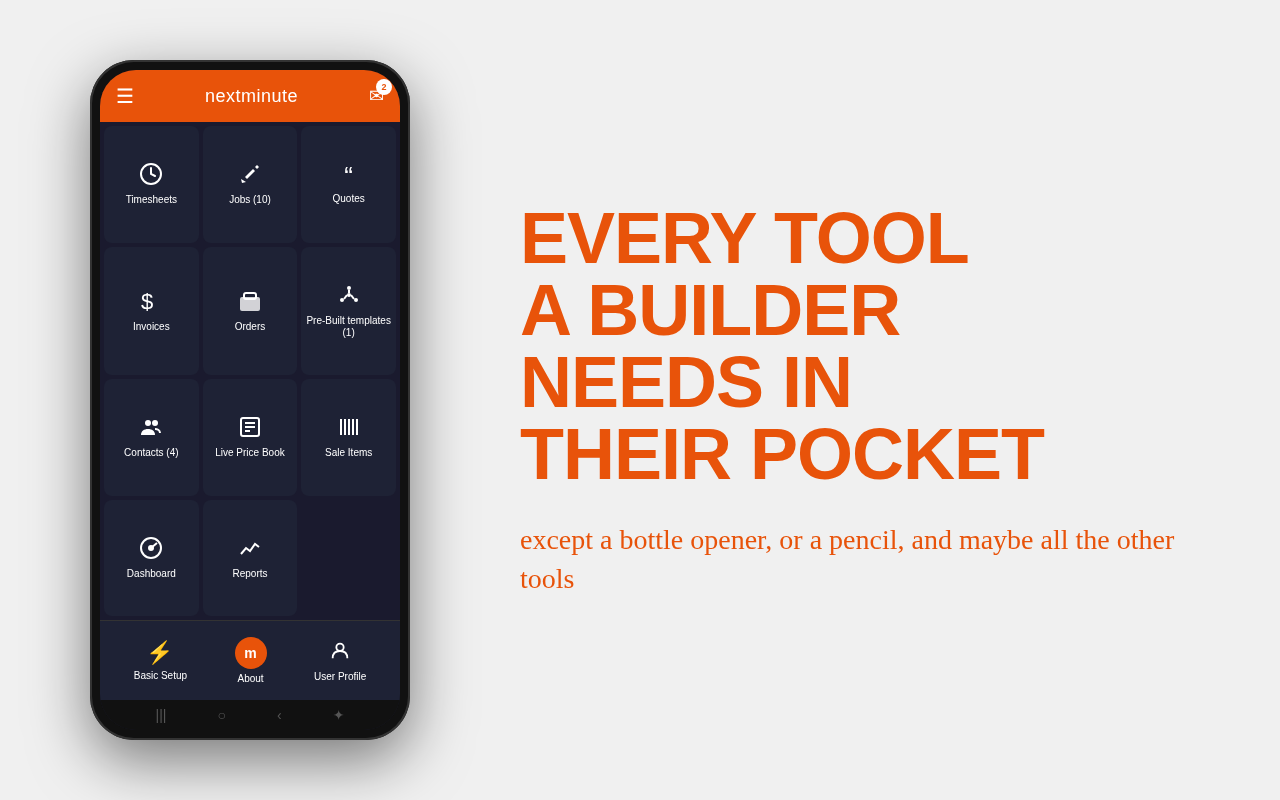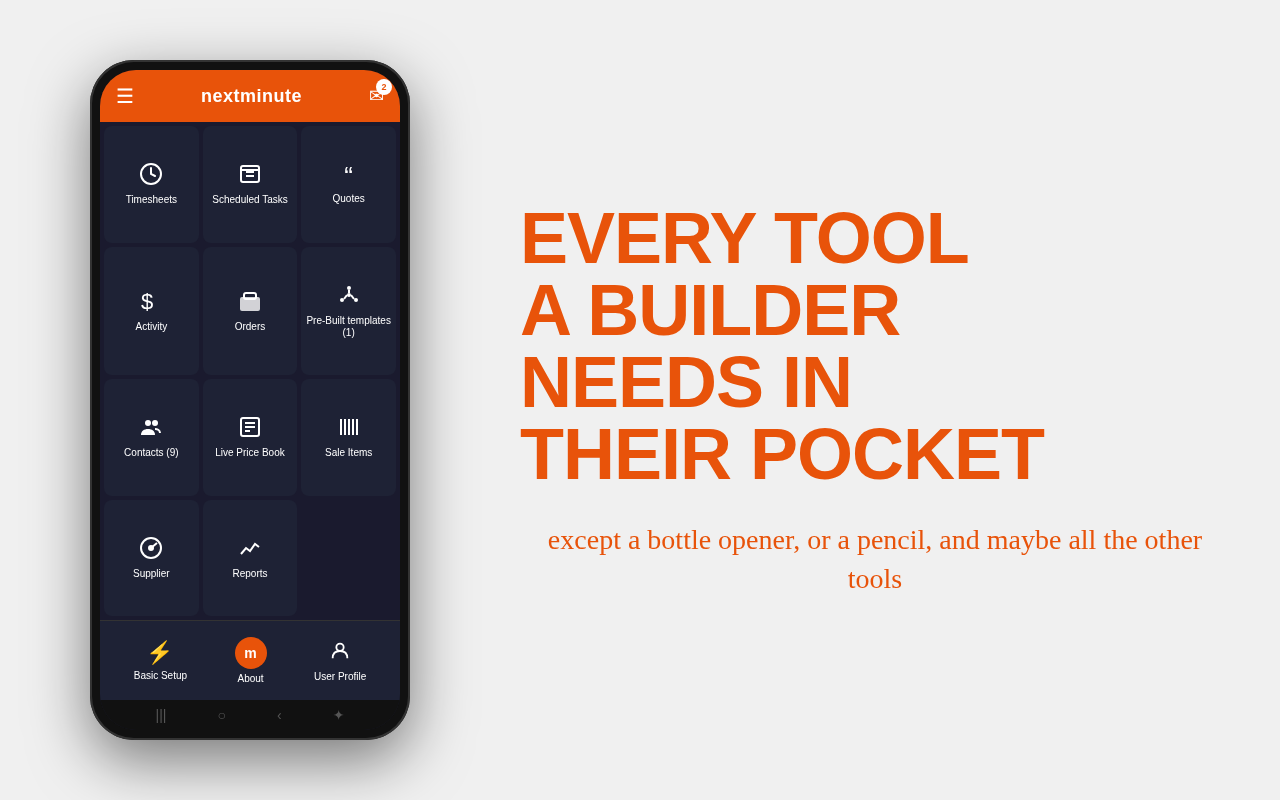--- a/index.html
+++ b/index.html
@@ -56,21 +56,21 @@
 
     .topbar-menu-icon {
       color: white;
       font-size: 20px;
       cursor: pointer;
     }
 
     .topbar-title {
       color: white;
       font-size: 18px;
-      font-weight: bold;
+      font-weight: normal;
       letter-spacing: 0.5px;
     }
 
     .topbar-mail {
       position: relative;
       color: white;
       font-size: 18px;
     }
 
     .topbar-badge {
@@ -207,21 +207,20 @@
       display: block;
     }
 
     .subtext {
       font-size: 28px;
       color: #e8530a;
       font-family: 'Segoe Script', 'Comic Sans MS', cursive;
       font-weight: normal;
       line-height: 1.4;
       margin-top: 20px;
-      text-align: center;
     }
   </style>
 </head>
 <body>
 
 <div class="left-panel">
   <div class="phone-outer">
     <div class="phone-inner">
 
       <div class="phone-topbar">
@@ -238,45 +237,44 @@
         <div class="menu-item">
           <span class="menu-icon">
             <svg width="24" height="24" viewBox="0 0 24 24" fill="white">
                 <circle cx="12" cy="12" r="10" stroke="white" stroke-width="2" fill="none"></circle>
                 <polyline points="12,6 12,12 16,14" stroke="white" stroke-width="2" fill="none" stroke-linecap="round"></polyline>
               </svg>
           </span>
           <span class="menu-label">Timesheets</span>
         </div>
 
-
-        <div class="menu-item">
-          <span class="menu-icon">
-            <svg width="24" height="24" viewBox="0 0 24 24" fill="none" stroke="white" stroke-width="2">
-                <rect x="3" y="4" width="18" height="16" rx="2"></rect>
-                <line x1="8" y1="10" x2="16" y2="10"></line>
-                <line x1="8" y1="14" x2="16" y2="14"></line>
-                <polyline points="3,8 21,8"></polyline>
-              </svg>
-          </span>
-          <span class="menu-label">Scheduled Tasks</span>
-        </div>
+        <div class="menu-item">
+          <span class="menu-icon">
+            <svg width="24" height="24" viewBox="0 0 24 24" fill="white">
+                <path d="M15 7l-8 8 2 2 8-8-2-2z" fill="white"></path>
+                <path d="M19 3l2 2-2 2-2-2 2-2z" fill="white"></path>
+                <path d="M3 17l1 4 4-1L3 17z" fill="white"></path>
+              </svg>
+          </span>
+          <span class="menu-label">Jobs (10)</span>
+        </div>
+
 
         <div class="menu-item">
           <span class="menu-icon" style="font-size:26px;color:white;">“</span>
           <span class="menu-label">Quotes</span>
         </div>
 
         <div class="menu-item">
           <span class="menu-icon">
             <svg width="24" height="24" viewBox="0 0 24 24" fill="white">
                 <text x="2" y="20" font-size="22" fill="white" font-family="Arial">$</text>
               </svg>
           </span>
-          <span class="menu-label">Activity</span>
+          <span class="menu-label">Invoices</span>
         </div>
 
         <div class="menu-item">
           <span class="menu-icon">
             <svg width="24" height="24" viewBox="0 0 24 24" fill="white">
                 <rect x="2" y="8" width="20" height="14" rx="2" fill="white" opacity="0.8"></rect>
                 <rect x="6" y="4" width="12" height="6" rx="2" fill="none" stroke="white" stroke-width="2"></rect>
               </svg>
           </span>
           <span class="menu-label">Orders</span>
@@ -300,21 +298,21 @@
 
         <div class="menu-item">
           <span class="menu-icon">
             <svg width="24" height="24" viewBox="0 0 24 24" fill="white">
                 <circle cx="9" cy="8" r="3" fill="white"></circle>
                 <circle cx="16" cy="8" r="3" fill="white"></circle>
                 <path d="M2 20c0-4 3-6 7-6s7 2 7 6" fill="white"></path>
                 <path d="M16 14c2 0 5 1 5 4" stroke="white" stroke-width="2" fill="none"></path>
               </svg>
           </span>
-          <span class="menu-label">Contacts (9)</span>
+          <span class="menu-label">Contacts (4)</span>
         </div>
 
         <div class="menu-item">
           <span class="menu-icon">
             <svg width="24" height="24" viewBox="0 0 24 24" fill="none" stroke="white" stroke-width="2">
                 <rect x="3" y="3" width="18" height="18" rx="2"></rect>
                 <line x1="7" y1="8" x2="17" y2="8"></line>
                 <line x1="7" y1="12" x2="17" y2="12"></line>
                 <line x1="7" y1="16" x2="12" y2="16"></line>
               </svg>
@@ -336,21 +334,21 @@
         </div>
 
         <div class="menu-item">
           <span class="menu-icon">
             <svg width="24" height="24" viewBox="0 0 24 24" fill="none" stroke="white" stroke-width="2">
                 <circle cx="12" cy="12" r="10"></circle>
                 <path d="M12 12 L18 7" stroke="white" stroke-width="2"></path>
                 <circle cx="12" cy="12" r="2" fill="white"></circle>
               </svg>
           </span>
-          <span class="menu-label">Supplier</span>
+          <span class="menu-label">Dashboard</span>
         </div>
 
         <div class="menu-item">
           <span class="menu-icon">
             <svg width="24" height="24" viewBox="0 0 24 24" fill="none" stroke="white" stroke-width="2">
                 <polyline points="3,18 8,12 12,15 17,8 21,11"></polyline>
               </svg>
           </span>
           <span class="menu-label">Reports</span>
         </div>

